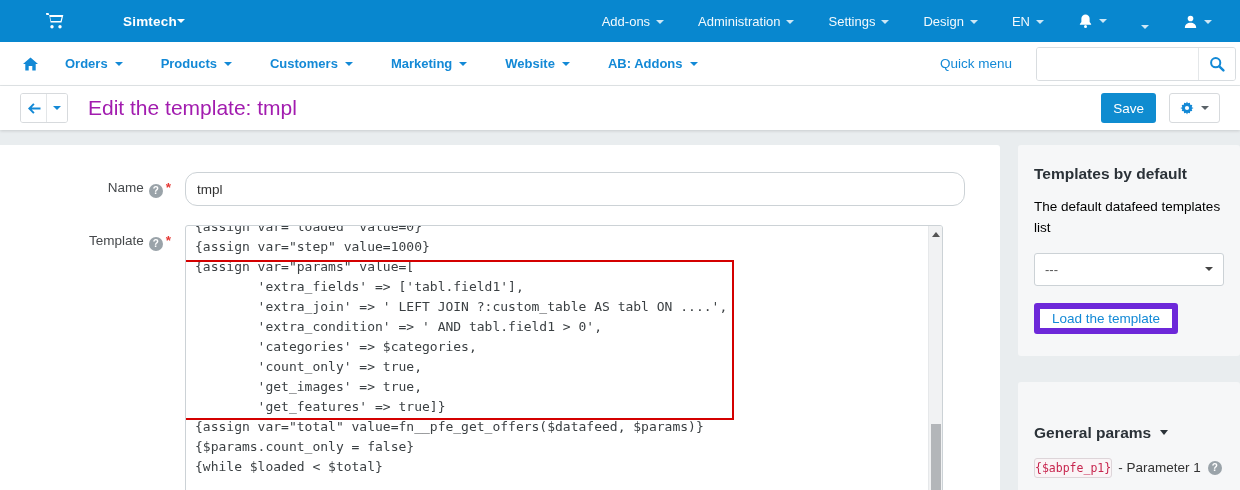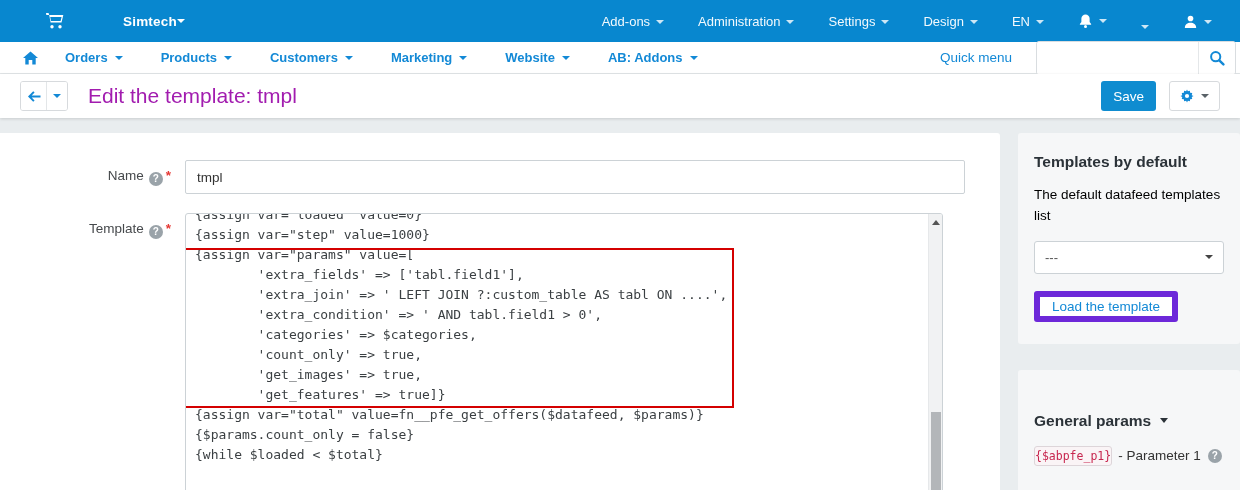--- a/index.html
+++ b/index.html
@@ -10,21 +10,21 @@
   
   .topbar { height:42px; background:#0887cf; display:flex; align-items:center; padding:0 28px 0 45px; color:#fff; }
   .topbar .brand-wrap { display:flex; align-items:center; margin-left:58px; cursor:pointer; }
   .topbar .brand { font-size:13.5px; font-weight:700; letter-spacing:.2px; }
   .topbar .spacer { flex:1; }
   .topbar .tmenu { display:flex; align-items:flex-end; gap:34px; font-size:13px; }
   .tmenu-item { display:flex; align-items:center; gap:6px; cursor:pointer; color:rgba(255,255,255,.95); }
   .tmenu-item .caret { color:rgba(255,255,255,.8); }
 
   
-  .navbar { height:32px; background:#fff; border-bottom:1px solid #e2e6e8; display:flex; align-items:center; padding:0 4px 0 22px; }
+  .navbar { height:44px; background:#fff; border-bottom:1px solid #e2e6e8; display:flex; align-items:center; padding:0 4px 0 22px; }
   .navbar .home { margin-right:26px; display:flex; align-items:center; cursor:pointer; }
   .navbar .nitems { display:flex; align-items:center; gap:38px; }
   .nav-item { display:flex; align-items:center; gap:7px; color:#1389d6; font-size:13px; font-weight:700; cursor:pointer; }
   .nav-item .caret { border-top-width:4px; }
   .navbar .right { margin-left:auto; display:flex; align-items:center; gap:24px; }
   .quick-menu { color:#1389d6; font-size:13.5px; cursor:pointer; }
   .search-group { display:flex; align-items:stretch; width:200px; height:34px; border:1px solid #d9dde0; border-radius:3px; background:#fff; overflow:hidden; }
   .search-group input { flex:1; border:none; outline:none; padding:0 10px; font-size:13px; font-family:inherit; min-width:0; }
   .search-btn { width:37px; border:none; border-left:1px solid #e4e7e9; background:#fff; display:flex; align-items:center; justify-content:center; cursor:pointer; }
 
@@ -38,21 +38,21 @@
   .save-btn { height:30px; padding:0 12px; background:#0f8cd0; color:#fff; border:none; border-radius:3px; font-size:13.5px; font-family:inherit; cursor:pointer; }
   .gear-btn { height:30px; padding:0 10px; background:#fff; border:1px solid #d7dadd; border-radius:3px; display:flex; align-items:center; gap:7px; cursor:pointer; color:#5a6268; }
 
   
   .content { display:flex; align-items:flex-start; padding-top:15px; gap:18px; }
   .panel-main { width:1000px; background:#fff; border-radius:0 3px 3px 0; min-height:400px; padding-top:27px; }
   .form-row { display:flex; margin-bottom:19px; }
   .label-cell { width:185px; text-align:right; padding:8px 14px 0 0; font-size:13.5px; color:#46494c; white-space:nowrap; }
   .help-icon { display:inline-flex; align-items:center; justify-content:center; width:14px; height:14px; border-radius:50%; background:#9aa3a9; color:#fff; font-size:10px; font-weight:700; vertical-align:-2px; margin-left:5px; cursor:pointer; }
   .req { color:#e53935; font-weight:700; margin-left:3px; }
-  .name-input { width:780px; height:34px; border:1px solid #ccd2d6; border-radius:2px; padding:0 11px; font-size:13.5px; color:#333; font-family:inherit; outline:none; }
+  .name-input { width:780px; height:34px; border:1px solid #ccd2d6; border-radius:12px; padding:0 11px; font-size:13.5px; color:#333; font-family:inherit; outline:none; }
 
   .editor-wrap { position:relative; width:758px; height:300px; border:1px solid #ccd2d6; border-radius:3px; background:#fff; overflow:hidden; }
   .editor-wrap pre { font-family:"DejaVu Sans Mono","Liberation Mono",monospace; font-size:13px; line-height:20px; color:#3a3f42; margin:-9px 0 0 0; padding:0 9px; white-space:pre; }
   .hl-box { position:absolute; left:-2px; top:34px; width:550px; height:160px; border:2px solid #d40000; pointer-events:none; }
   .fake-scrollbar { position:absolute; top:0; right:0; width:14px; height:100%; background:#f1f2f3; border-left:1px solid #e6e8ea; }
   .sb-up { position:absolute; top:6px; left:3px; width:0; height:0; border-left:4px solid transparent; border-right:4px solid transparent; border-bottom:5px solid #555; }
   .sb-thumb { position:absolute; top:198px; left:2px; width:10px; height:100px; background:#b3b6b9; }
 
   
   .sidebar { width:222px; display:flex; flex-direction:column; gap:26px; }

